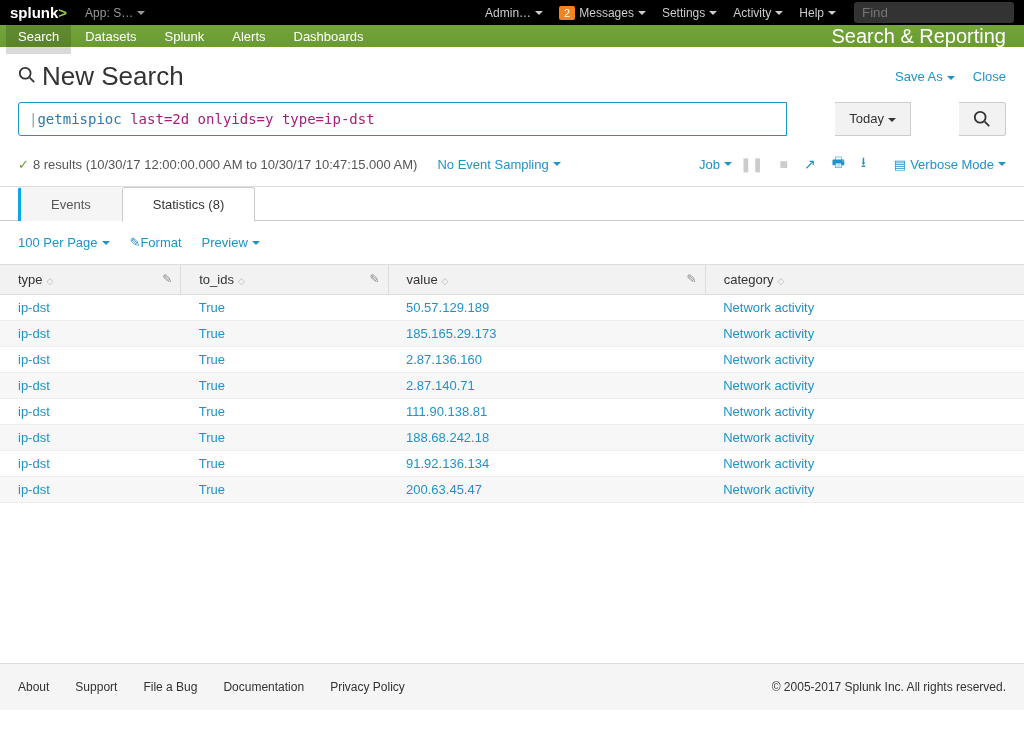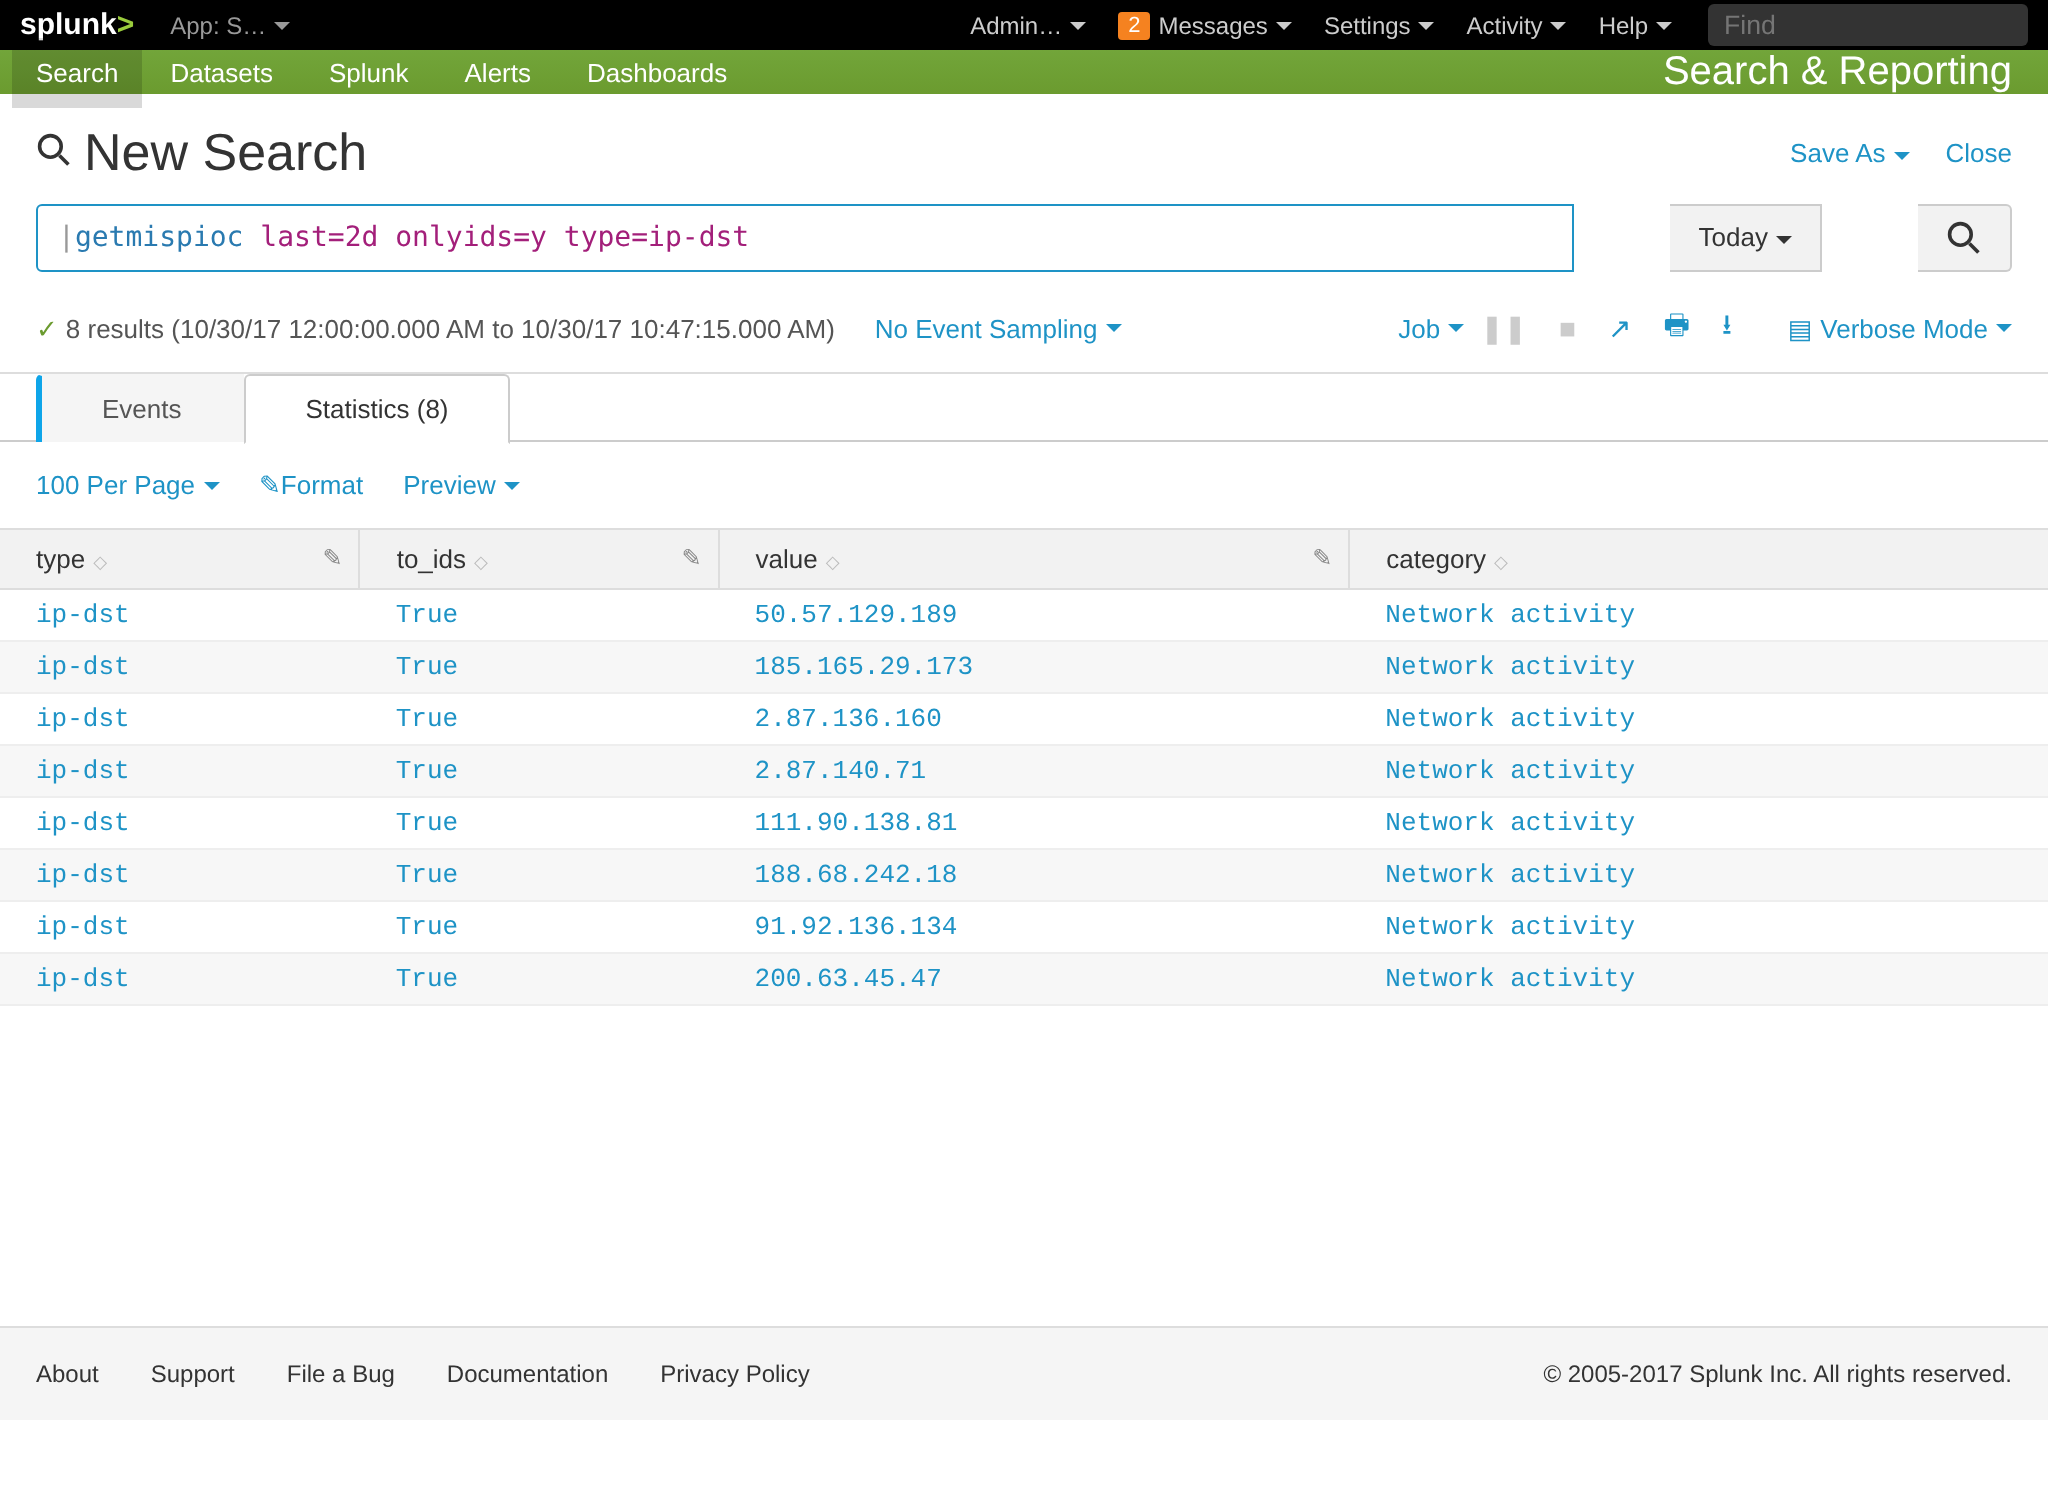--- a/index.html
+++ b/index.html
@@ -44,21 +44,21 @@
 .tab.first { border-left: 3px solid #0ea5e9; border-radius: 3px 0 0 0;}
 .tab.last { border-right: 1px solid #ddd; border-radius: 0 3px 0 0;}
 .tab.active { background: #fff; border: 1px solid #ccc; border-bottom: 1px solid #fff; border-radius: 3px 3px 0 0; margin-bottom: -1px; color: #333; z-index: 2;}
 .controls-row { display: flex; align-items: center; padding: 14px 18px; gap: 20px; font-size: 13px; }
 .controls-row .blue-link { color: #1e93c6; cursor: pointer; display: inline-flex; align-items: center; }
 .table { width: 100%; border-collapse: collapse; }
 .table th { text-align: left; background: #f2f2f2; border-top: 1px solid #ddd; border-bottom: 1px solid #ddd; padding: 7px 18px; font-weight: 400; color: #333; position: relative; }
 .table th .sort { color: #bbb; font-size: 9px; margin-left: 4px; }
 .table th .pencil { position: absolute; right: 8px; top: 7px; color: #888; font-size: 12px; }
 .table th + th { border-left: 1px solid #ddd; }
-.table td { padding: 5px 18px; border-bottom: 1px solid #eee; font-family: Liberation Mono, monospace; }
+.table td { padding: 5px 18px; border-bottom: 1px solid #eee; }
 .table tbody tr:nth-child(even) { background: #f7f7f7; }
 .table a { color: #1e93c6; text-decoration: none; }
 .footer { border-top: 1px solid #ddd; background: #f5f5f5; padding: 16px 18px; display: flex; align-items: center; font-size: 12px; color: #333; margin-top: 160px;}
 .footer .flink { margin-right: 26px; cursor: pointer; }
 .footer .spacer { flex: 1; }
 svg.mag { width: 18px; height: 18px; }
 svg.mag circle { stroke: #333; stroke-width: 2; fill: none; }
 svg.mag line { stroke: #333; stroke-width: 2; }
 .pencil-i { display:inline-block; transform: rotate(0deg); }
 </style>

